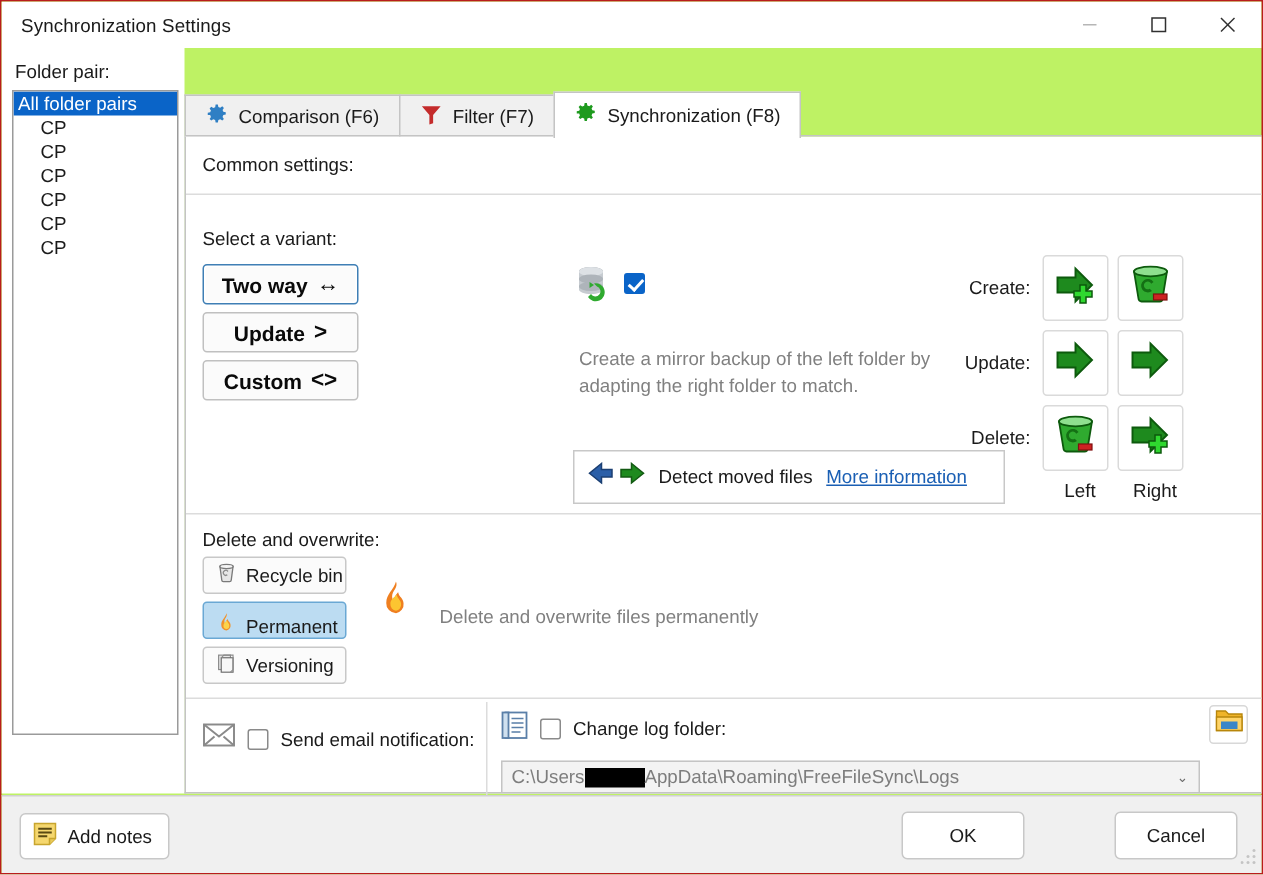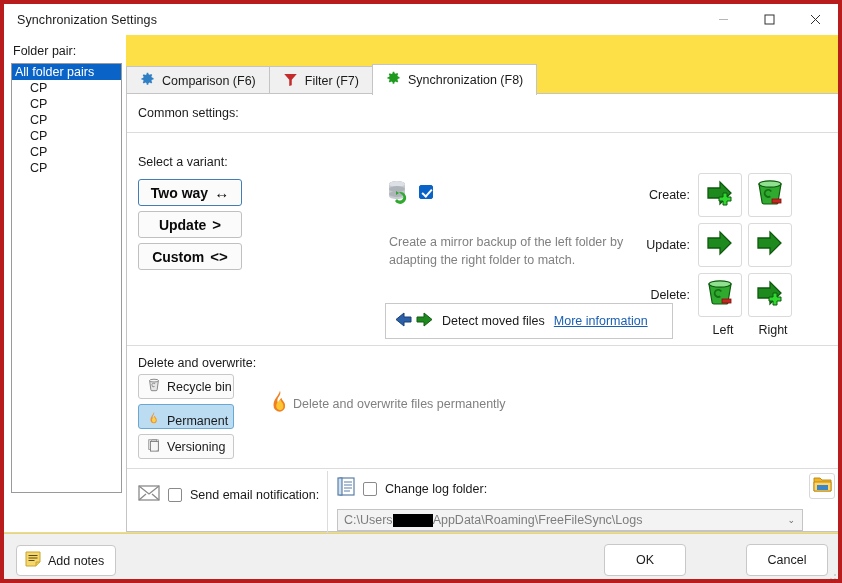--- a/index.html
+++ b/index.html
@@ -6,22 +6,22 @@
   html, body {
     margin: 0; padding: 0;
     width: 842px; height: 583px;
     background: #f0f0f0;
     font-family: "Liberation Sans", sans-serif;
     -webkit-font-smoothing: antialiased;
   }
   #window {
     position: relative;
     width: 842px; height: 583px;
-    background: #fde047;
-    border: 4px solid #b91c1c;
+    background: #bef264;
+    border: 1px solid #b91c1c;
     overflow: hidden;
   }
 
   
   #titlebar {
     height: 31px;
     background: #ffffff;
     display: flex;
     align-items: center;
     position: relative;
@@ -241,22 +241,22 @@
     margin-bottom: 5px;
     border: 1px solid #c8c8c8;
     border-radius: 3px;
     background: #fbfbfb;
     display: flex; align-items: center;
     gap: 6px; padding-left: 8px;
     font-size: 12.5px; color: #1a1a1a;
   }
   .dbtn.selected { background: #bcdcf2; border-color: #6aa8d4; align-items: flex-end; }
   #do-desc {
-    position: absolute; left: 140px; top: 42px;
-    display: flex; align-items: center; 
+    position: absolute; left: 127px; top: 42px;
+    display: flex; align-items: flex-end; gap: 16px;
   }
   #do-desc .dtxt { font-size: 12.5px; color: #808080; }
 
   
   #bottomsec { position: relative; height: 120px; }
   #email-row {
     position: absolute; left: 11px; top: 16px;
     display: flex; align-items: center; gap: 8px;
   }
   #email-row .etext { font-size: 12.5px; color: #1a1a1a; }

